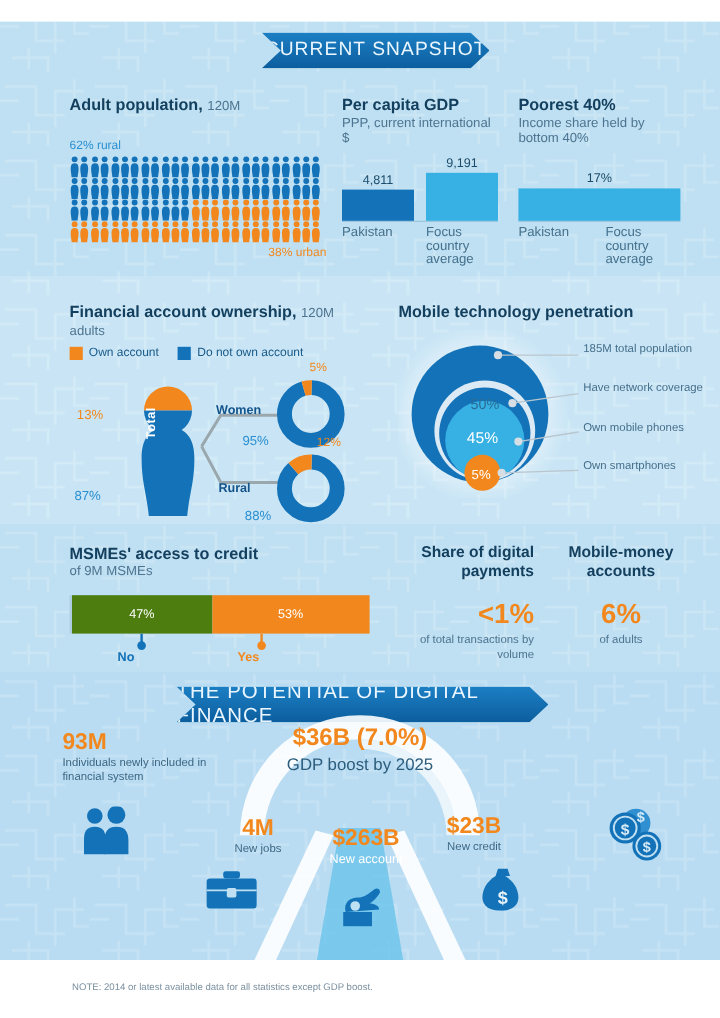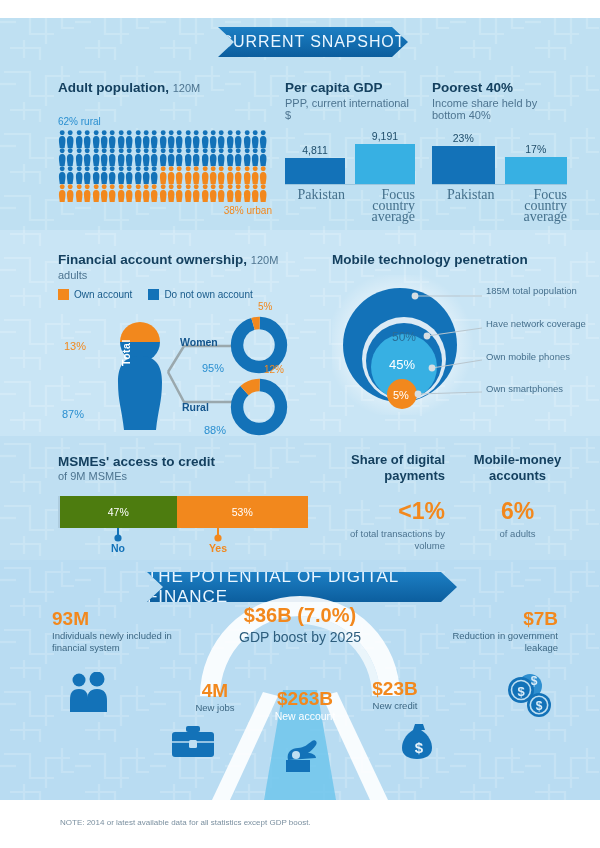--- a/index.html
+++ b/index.html
@@ -27,21 +27,21 @@
     font-size:16px; font-weight:400;
     background:linear-gradient(180deg,#1c7fc4 0%, #0c5e9e 100%);
     clip-path: polygon(0 0, calc(100% - 16px) 0, 100% 50%, calc(100% - 16px) 100%, 0 100%, 16px 50%);
   }
   #banner-snapshot { top:27px; left:218px; width:190px; }
   #banner-potential { top:572px; left:147px; width:310px; font-size:17px;}
 
   
   .h-title { font-size:13.5px; font-weight:bold; color:#14405f; }
   .h-sub   { font-size:11px; color:#4d7490; font-weight:normal; }
-  .axis-lbl{ font-size:14px; color:#44708c; text-align:right; line-height:11px;font-family:Liberation Serif, serif; }
+  .axis-lbl{ font-size:11px; color:#44708c; text-align:left; line-height:11px; }
 
   
   #adult-pop { position:absolute; left:58px; top:80px; width:215px; }
   #pop-head { margin-bottom:21px; }
   #pop-rural-label { font-size:10px; color:#2a8fd0; margin-bottom:3px; }
   #pop-grid { display:flex; flex-wrap:wrap; width:214px; }
   .pgl { width:8.4px; height:18px; display:block; }
   #pop-urban-label { font-size:10px; color:#f2881d; text-align:right; margin-top:3px; width:214px;}
 
   
@@ -87,21 +87,21 @@
   .mt-lbl { position:absolute; font-size:9.5px; color:#456f8c; line-height:12px;text-align:right; }
 
   
   #msme-block { position:absolute; left:58px; top:454px; width:250px;}
   #msme-sub { margin-top:1px; }
   #msme-bar { position:relative; margin-top:14px; height:32px; display:flex; border-left:2px solid #aecde0;}
   .mb { display:flex; align-items:center; justify-content:center; font-size:10.5px; color:#fff; height:32px;}
   .mb.no  { background:#4d7c0f; }
   .mb.yes { background:#f2881d; }
   #msme-pins { position:relative; height:26px; }
-  .pin { position:absolute; text-align:center; font-size:10.5px; font-weight:bold; }
+  .pin { position:absolute; font-size:10.5px; font-weight:bold; }
 
   
   #share-block { position:absolute; left:320px; top:452px; width:125px; text-align:right;}
   #mm-block    { position:absolute; left:455px; top:452px; width:125px; text-align:center;}
   .stat-head { font-size:13px; font-weight:bold; color:#14405f; line-height:16px;}
   .stat-big  { font-size:23px; font-weight:bold; color:#f2881d; margin-top:14px;}
   .stat-sub  { font-size:9.5px; color:#4d7490; line-height:12px; margin-top:3px;}
 
   
   #pot { position:absolute; left:0; top:560px; width:600px; height:240px; }
@@ -584,24 +584,20 @@
     <div class="barlbls">
       <div class="axis-lbl">Pakistan</div>
       <div class="axis-lbl">Focus country average</div>
     </div>
   </div>
 
   <div class="bargroup" id="poor-block">
     <div class="h-title bg-head">Poorest 40%</div>
     <div class="h-sub bg-sub">Income share held by bottom 40%</div>
     <div class="bars">
-      <div class="barcol">
-        <div class="barval">23%</div>
-        <div class="bar dark" style="height:38px"></div>
-      </div>
       <div class="barcol">
         <div class="barval">17%</div>
         <div class="bar light" style="height:27px"></div>
       </div>
     </div>
     <div class="barlbls">
       <div class="axis-lbl">Pakistan</div>
       <div class="axis-lbl">Focus country average</div>
     </div>
   </div>
@@ -746,24 +742,20 @@
     <div id="pot-left">
       <div class="pot-num">93M</div>
       <div class="pot-txt">Individuals newly included in financial system</div>
     </div>
 
     <div id="pot-center">
       <div class="pot-num">$36B (7.0%)</div>
       <div class="pot-txt">GDP boost by 2025</div>
     </div>
 
-    <div id="pot-right">
-      <div class="pot-num">$7B</div>
-      <div class="pot-txt">Reduction in government leakage</div>
-    </div>
 
     <div id="pot-jobs">
       <div class="pot-num">4M</div>
       <div class="pot-txt">New jobs</div>
     </div>
 
     <div id="pot-dep">
       <div class="pot-num">$263B</div>
       <div class="pot-txt">New account</div>
     </div>

